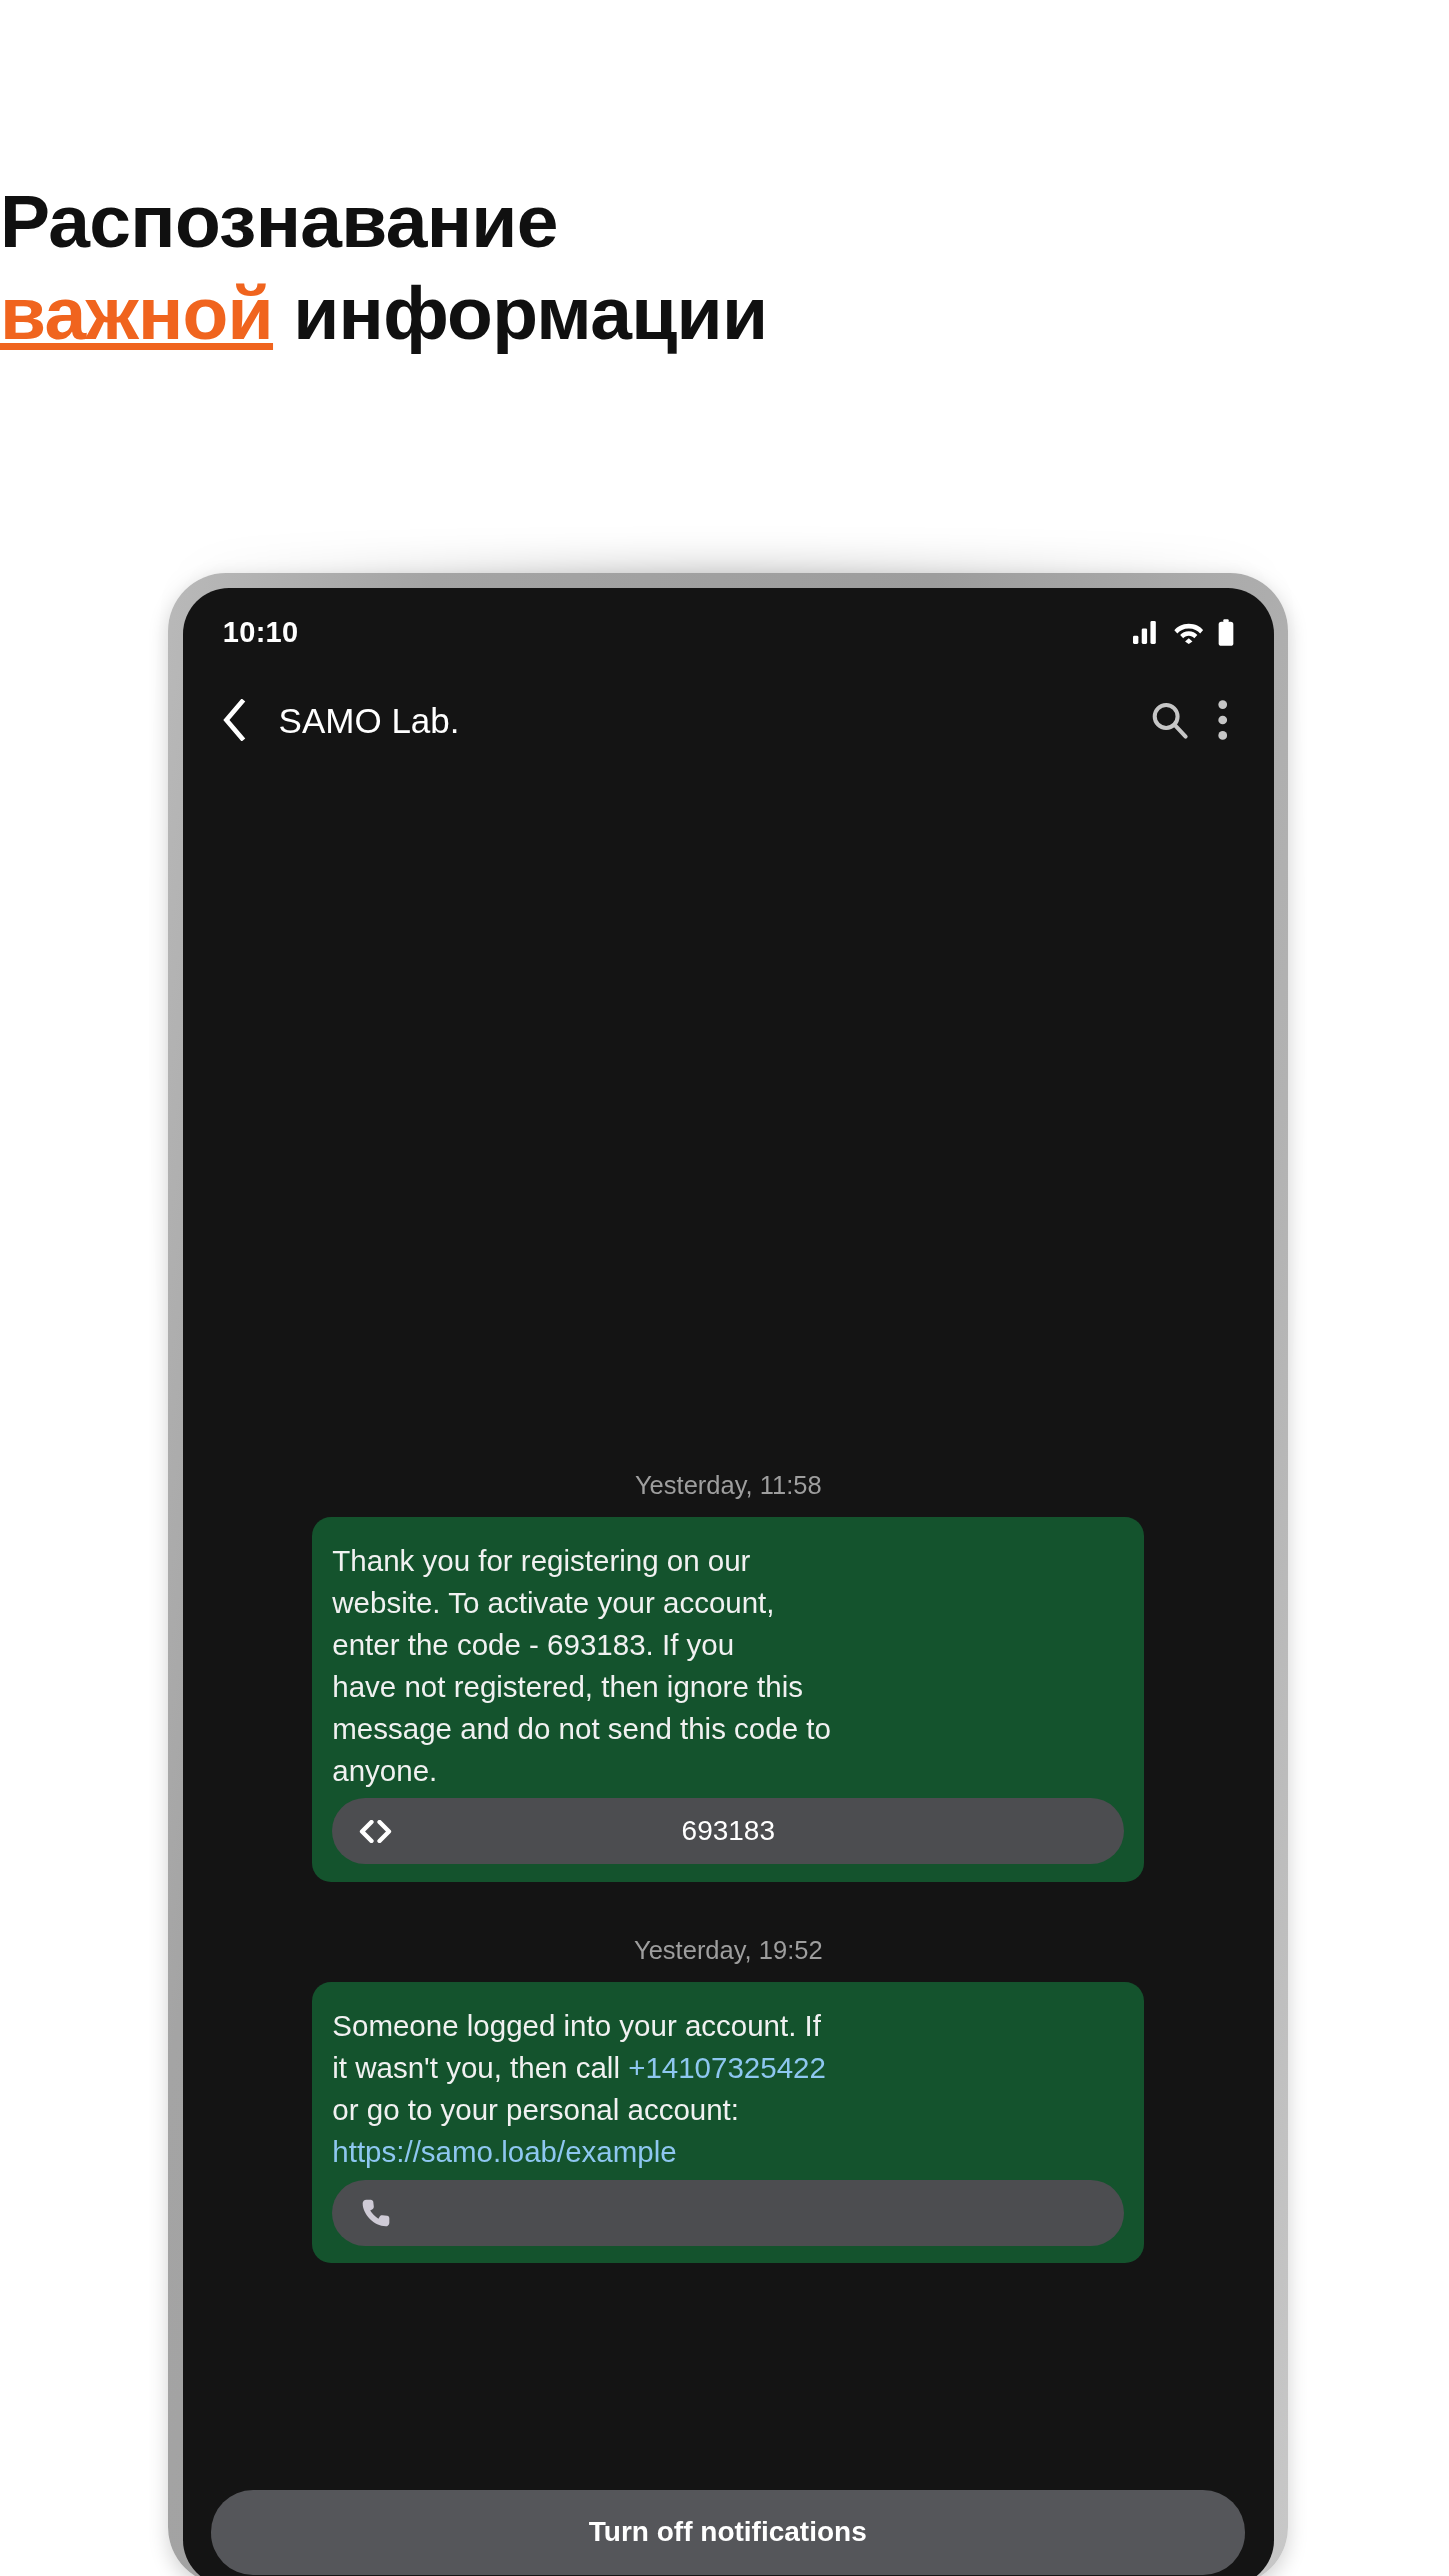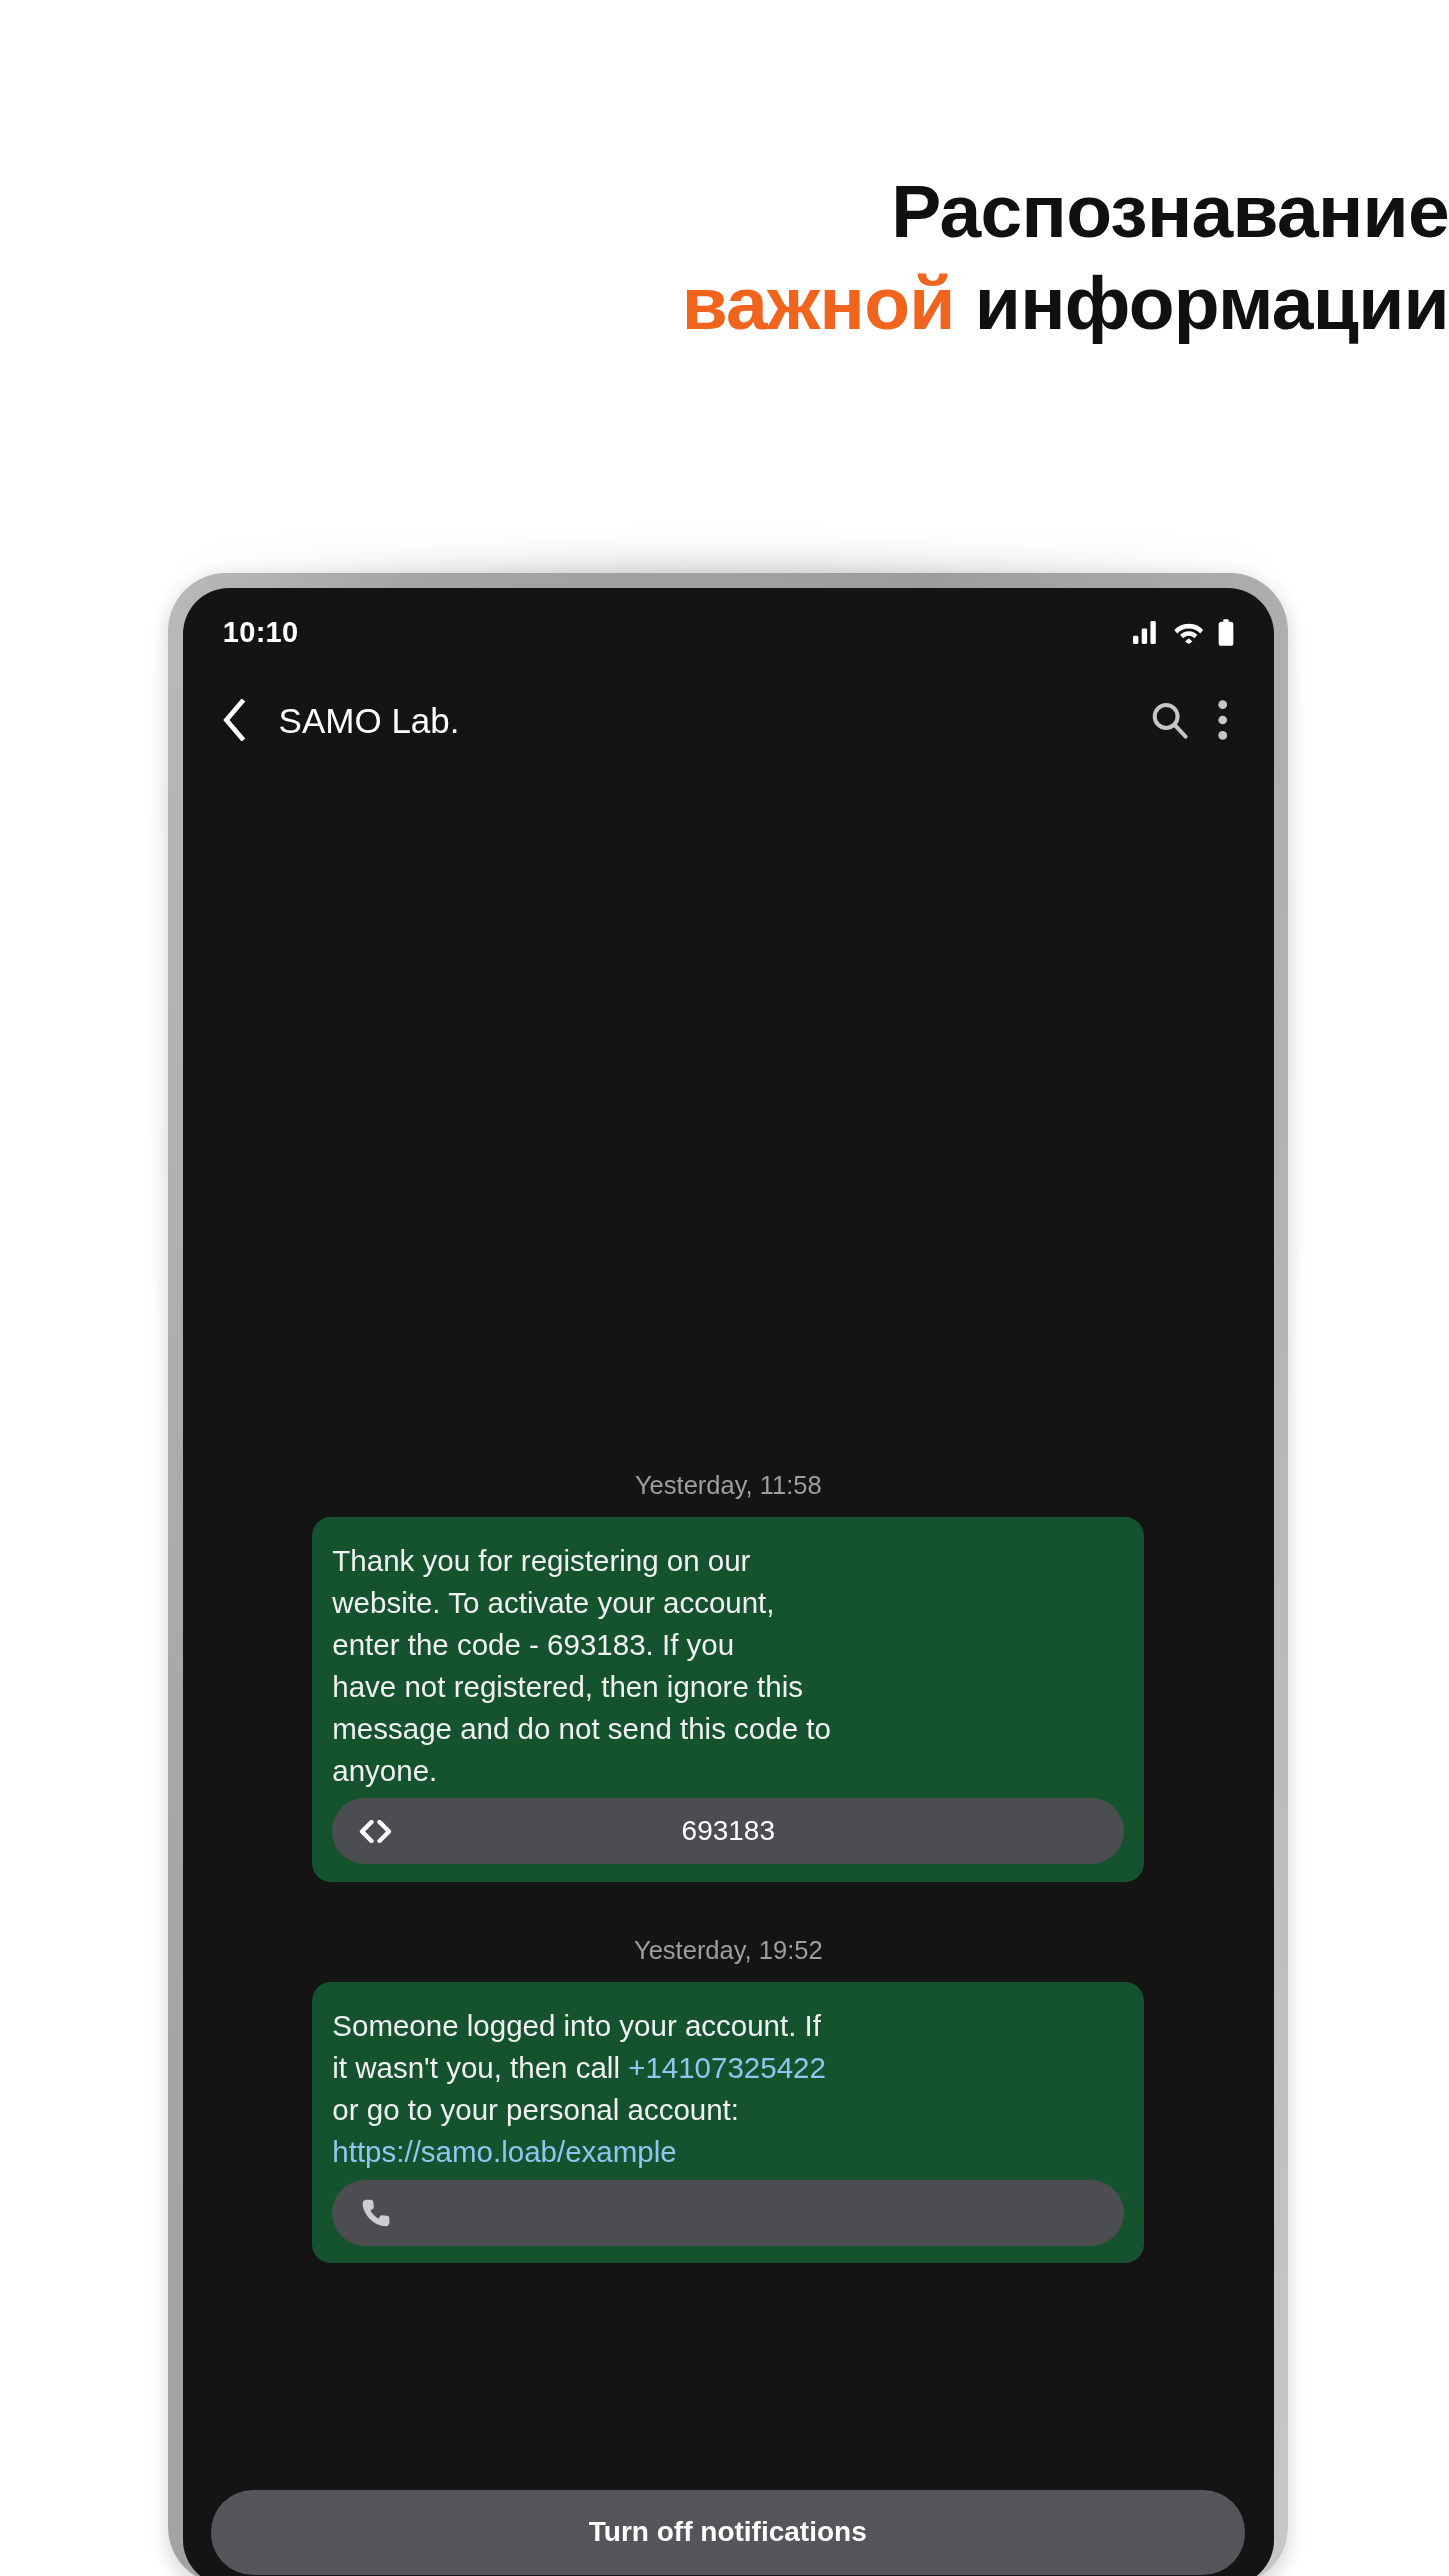--- a/index.html
+++ b/index.html
@@ -13,30 +13,30 @@
     background: #ffffff;
     font-family: "Liberation Sans", sans-serif;
     overflow: hidden;
     position: relative;
   }
 
   
   .headline {
     position: absolute;
     left: 0;
-    top: 166px;
+    top: 176px;
     width: 1449px;
-    text-align: right;
+    text-align: left;
     font-size: 75px;
     font-weight: bold;
     line-height: 1.22;
     color: #101010;
     letter-spacing: -0.7px;
   }
-  .headline .accent { color: #f0641e; }
+  .headline .accent { color: #f0641e; text-decoration: underline; }
   .headline-line { display: block; white-space: nowrap; }
 
   
   .phone-shadow {
     position: absolute;
     left: 160px;
     top: 562px;
     width: 1134px;
     height: 2080px;
     border-radius: 67px;

